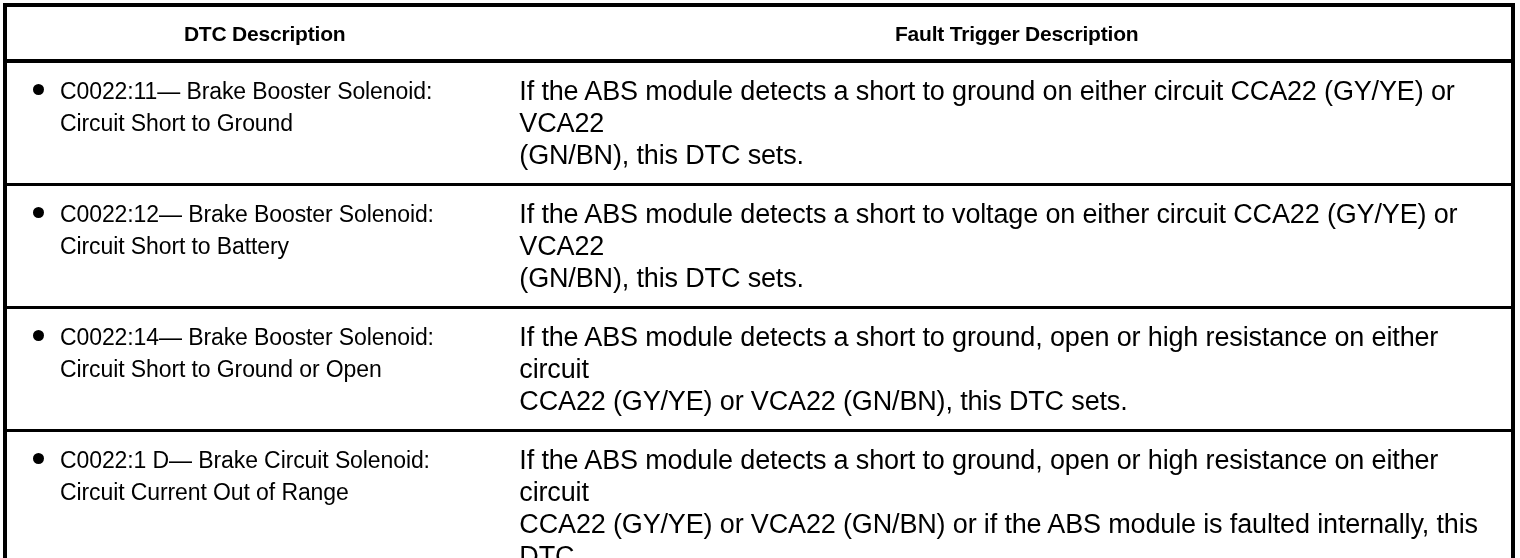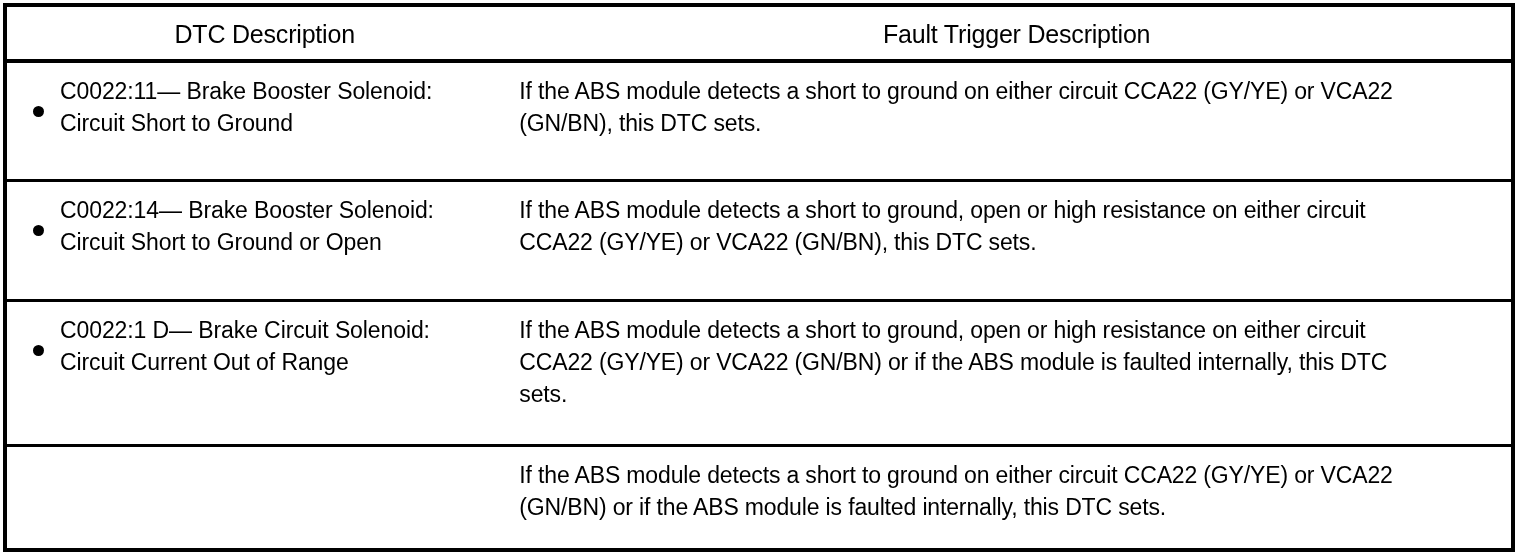--- a/index.html
+++ b/index.html
@@ -60,56 +60,56 @@
   .row-body .cell-desc,
   .row-body .cell-cond {
     border-bottom: 3px solid #000000;
   }
   .row-body.row-last .cell-desc,
   .row-body.row-last .cell-cond {
     border-bottom: 0;
   }
 
   .header-text {
-    font-size: 25px;
-    font-weight: normal;
+    font-size: 21px;
+    font-weight: bold;
     line-height: 30px;
     letter-spacing: -0.2px;
     padding: 12px 0 10px 14px;
     white-space: nowrap;
   }
 
   
   .desc-item {
     display: flex;
-    align-items: center;
+    align-items: flex-start;
     padding: 12px 8px 12px 26px;
   }
   .bullet-icon {
     flex: 0 0 auto;
     width: 11px;
     height: 11px;
     margin-top: 9px;
     margin-right: 16px;
     border-radius: 50%;
     background: #000000;
   }
   .desc-text {
     flex: 1 1 auto;
     font-size: 23px;
     line-height: 32px;
     letter-spacing: -0.1px;
     white-space: pre-line;
   }
 
   .cond-text {
-    font-size: 23px;
+    font-size: 27px;
     line-height: 32px;
     letter-spacing: -0.15px;
-    padding: 12px 14px 0 11px;
+    padding: 12px 14px 12px 11px;
     white-space: pre-line;
   }
 
   
   .row-header { height: 53px; }
   .row-h78    { height: 78px; }
   .row-h107   { height: 107px; }
   .row-h75    { height: 75px; }
 </style>
 </head>
@@ -143,20 +143,33 @@
             <span class="desc-text">C0022:11— Brake Booster Solenoid:
 Circuit Short to Ground</span>
           </div>
         </td>
         <td class="cell-cond">
           <div class="cond-text">If the ABS module detects a short to ground on either circuit CCA22 (GY/YE) or VCA22
 (GN/BN), this DTC sets.</div>
         </td>
       </tr>
 
+      <tr class="row-body row-h78">
+        <td class="cell-desc">
+          <div class="desc-item">
+            <span class="bullet-icon"></span>
+            <span class="desc-text">C0022:12— Brake Booster Solenoid:
+Circuit Short to Battery</span>
+          </div>
+        </td>
+        <td class="cell-cond">
+          <div class="cond-text">If the ABS module detects a short to voltage on either circuit CCA22 (GY/YE) or VCA22
+(GN/BN), this DTC sets.</div>
+        </td>
+      </tr>
 
 
       <tr class="row-body row-h78">
         <td class="cell-desc">
           <div class="desc-item">
             <span class="bullet-icon"></span>
             <span class="desc-text">C0022:14— Brake Booster Solenoid:
 Circuit Short to Ground or Open</span>
           </div>
         </td>

